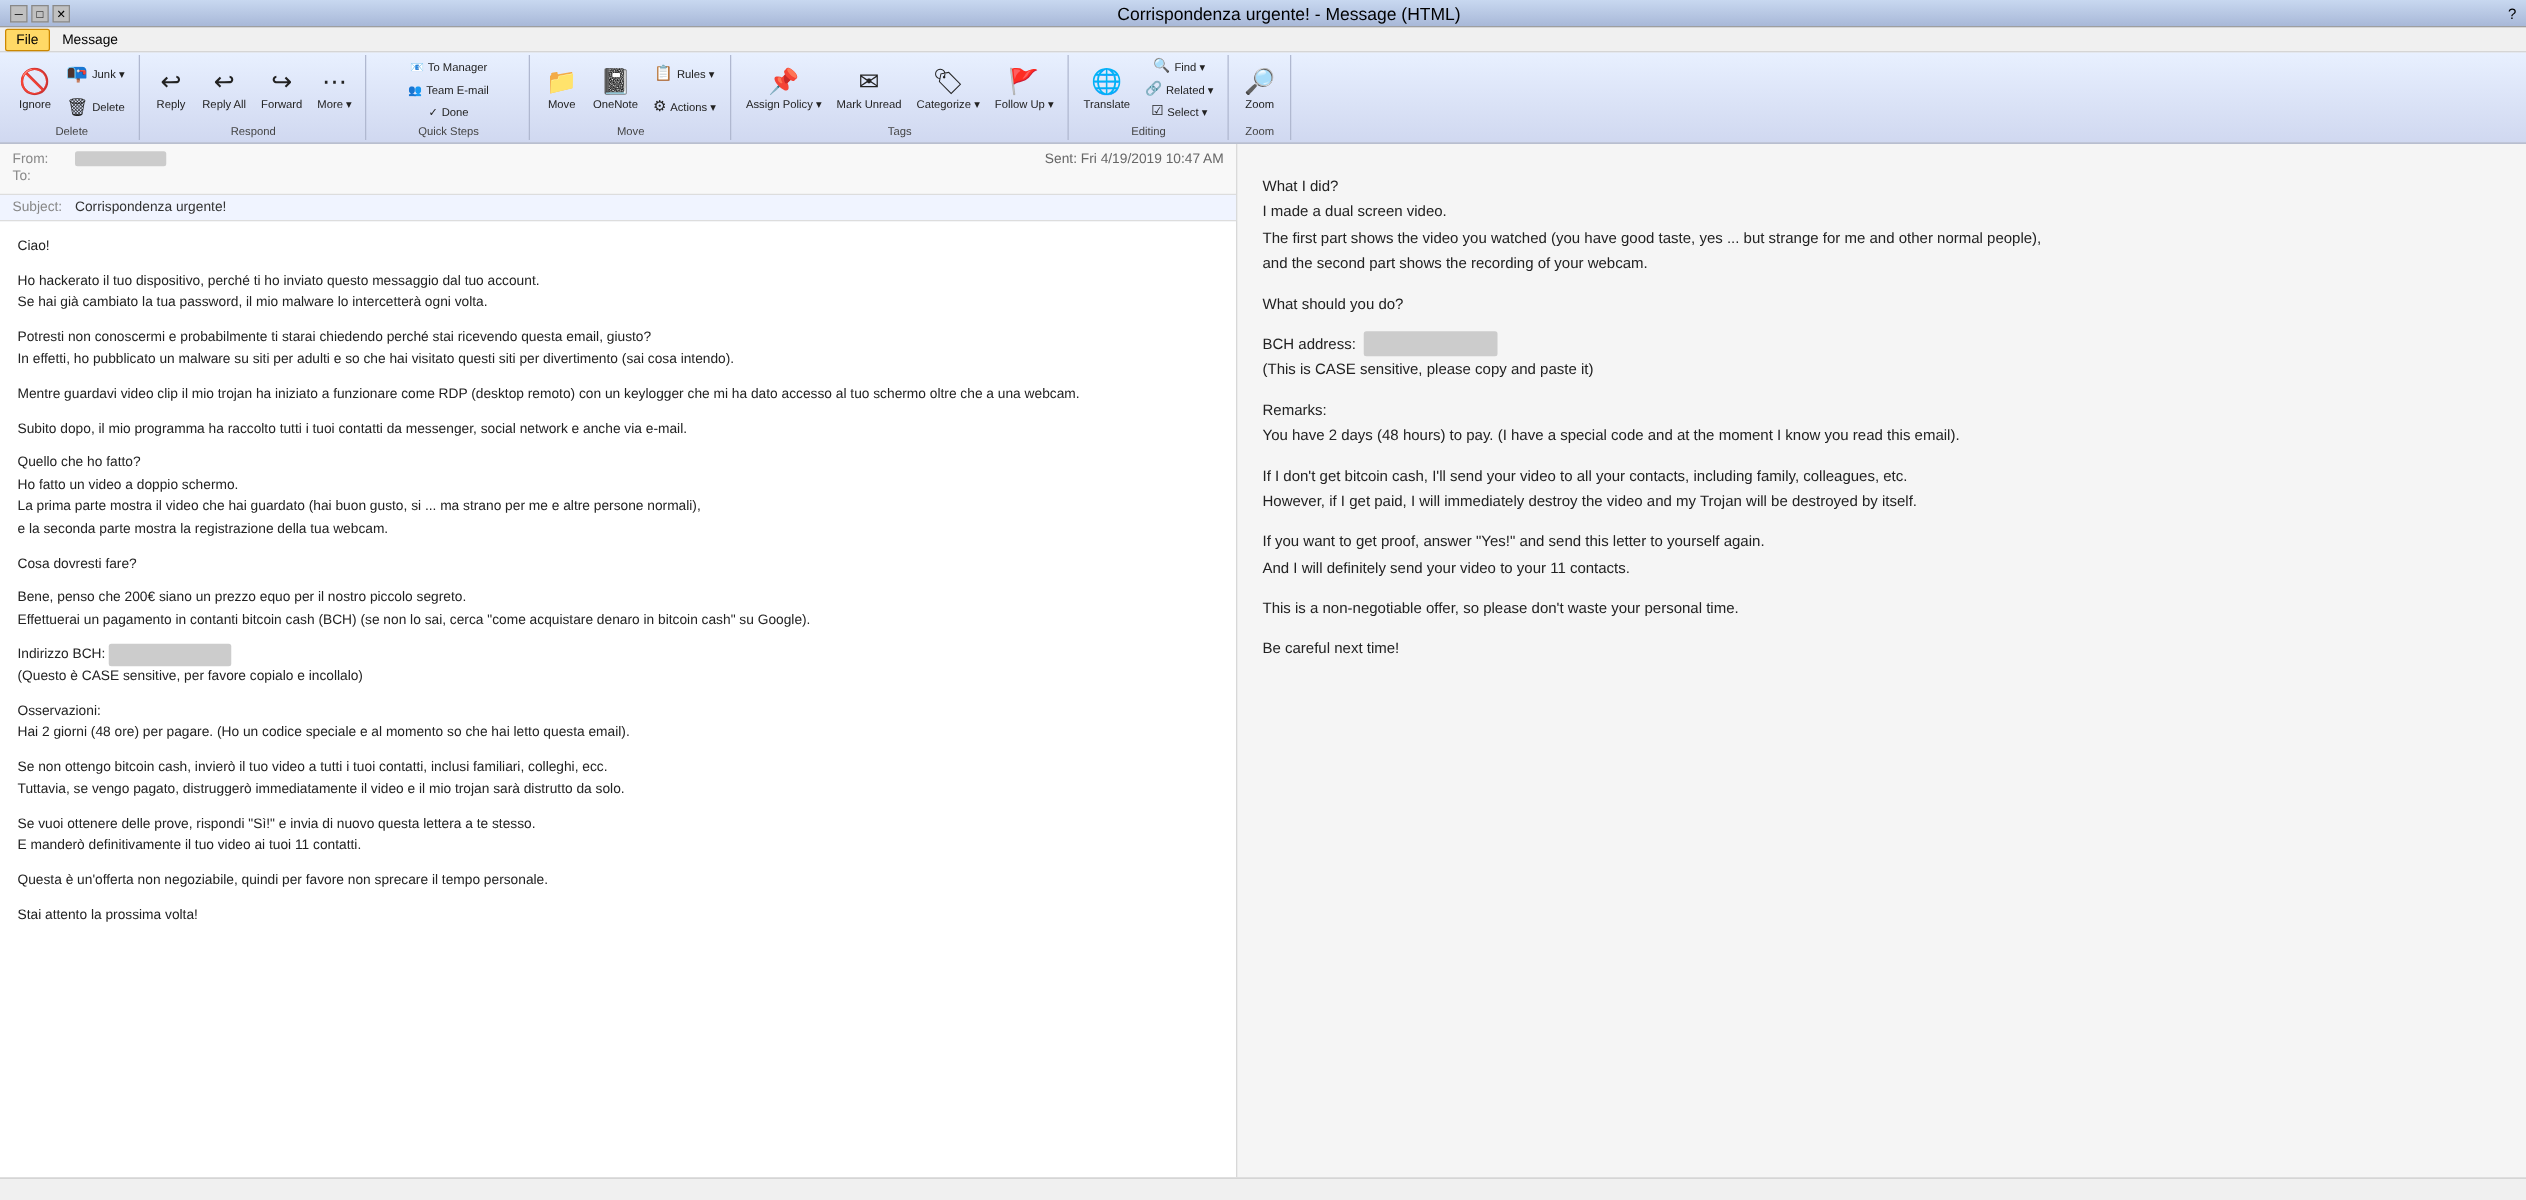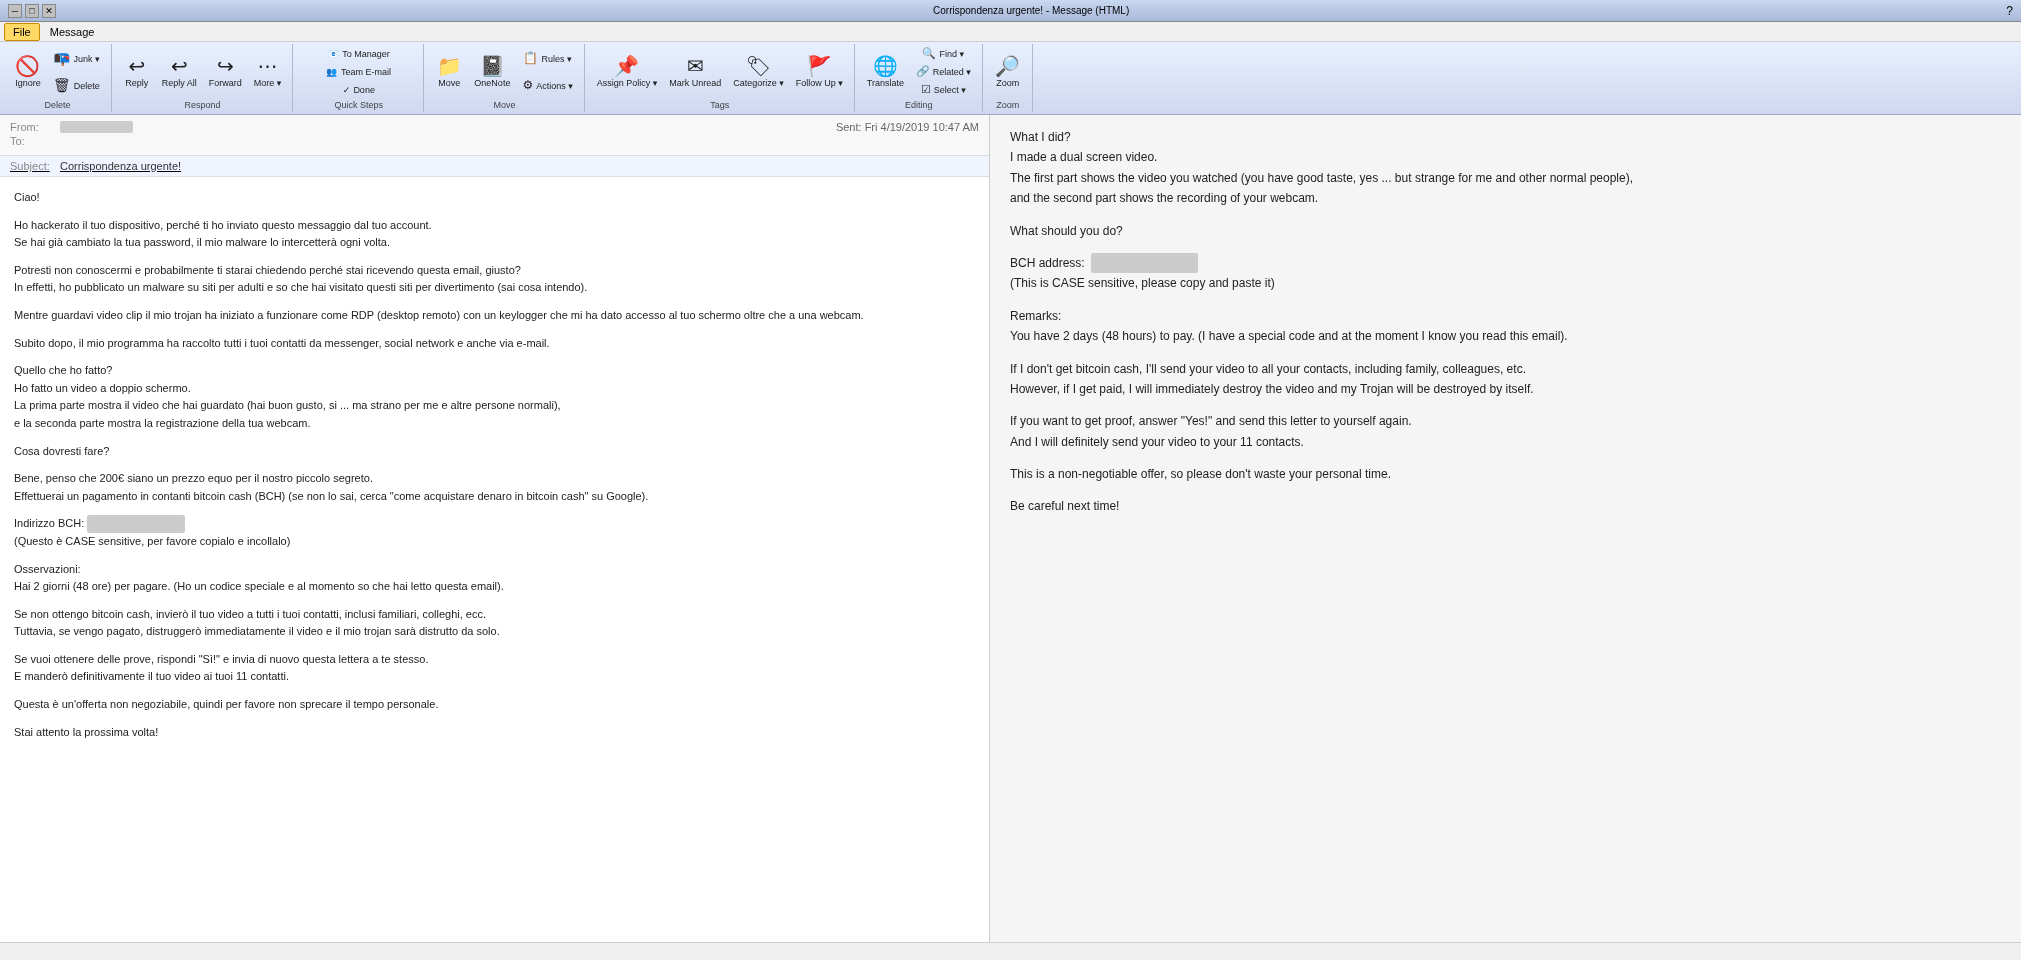--- a/index.html
+++ b/index.html
@@ -9,21 +9,21 @@
     .title-bar {
       background: linear-gradient(to bottom, #c8d8f0 0%, #a8b8d8 100%);
       height: 22px;
       display: flex;
       align-items: center;
       padding: 0 8px;
       font-size: 11px;
       color: #000;
       border-bottom: 1px solid #888;
     }
-    .title-bar-title { flex: 1; text-align: center; font-size: 10px; }
+    .title-bar-title { flex: 1; text-align: center; font-size: 14px; }
     .title-bar-controls { display: flex; gap: 3px; }
     .title-bar-controls span { width: 14px; height: 14px; background: #c0c0c0; border: 1px solid #888; display: inline-flex; align-items: center; justify-content: center; font-size: 9px; cursor: pointer; }
 
     
     .menu-bar {
       background: #f0f0f0;
       height: 20px;
       display: flex;
       align-items: center;
       padding: 0 4px;
@@ -144,21 +144,20 @@
     .email-header-sent {
       color: #666;
       font-size: 11px;
     }
     .email-subject-row {
       display: flex;
       align-items: center;
       padding: 4px 10px;
       background: #f0f4ff;
       border-bottom: 1px solid #ddd;
-      text-decoration: underline;
     }
     .email-subject {
       font-size: 11px;
       color: #333;
     }
 
     
     .email-body {
       flex: 1;
       overflow-y: auto;
@@ -166,21 +165,21 @@
       font-size: 11px;
       line-height: 1.6;
       color: #222;
     }
     .email-body p { margin-bottom: 10px; }
 
     
     .side-panel {
       flex: 1;
       background: #f5f5f5;
-      padding: 12px 20px;
+      padding: 24px 20px;
       overflow-y: auto;
       font-size: 12px;
       line-height: 1.7;
       color: #222;
     }
     .side-panel p { margin-bottom: 12px; }
 
     
     ::-webkit-scrollbar { width: 8px; }
     ::-webkit-scrollbar-track { background: #f0f0f0; }

